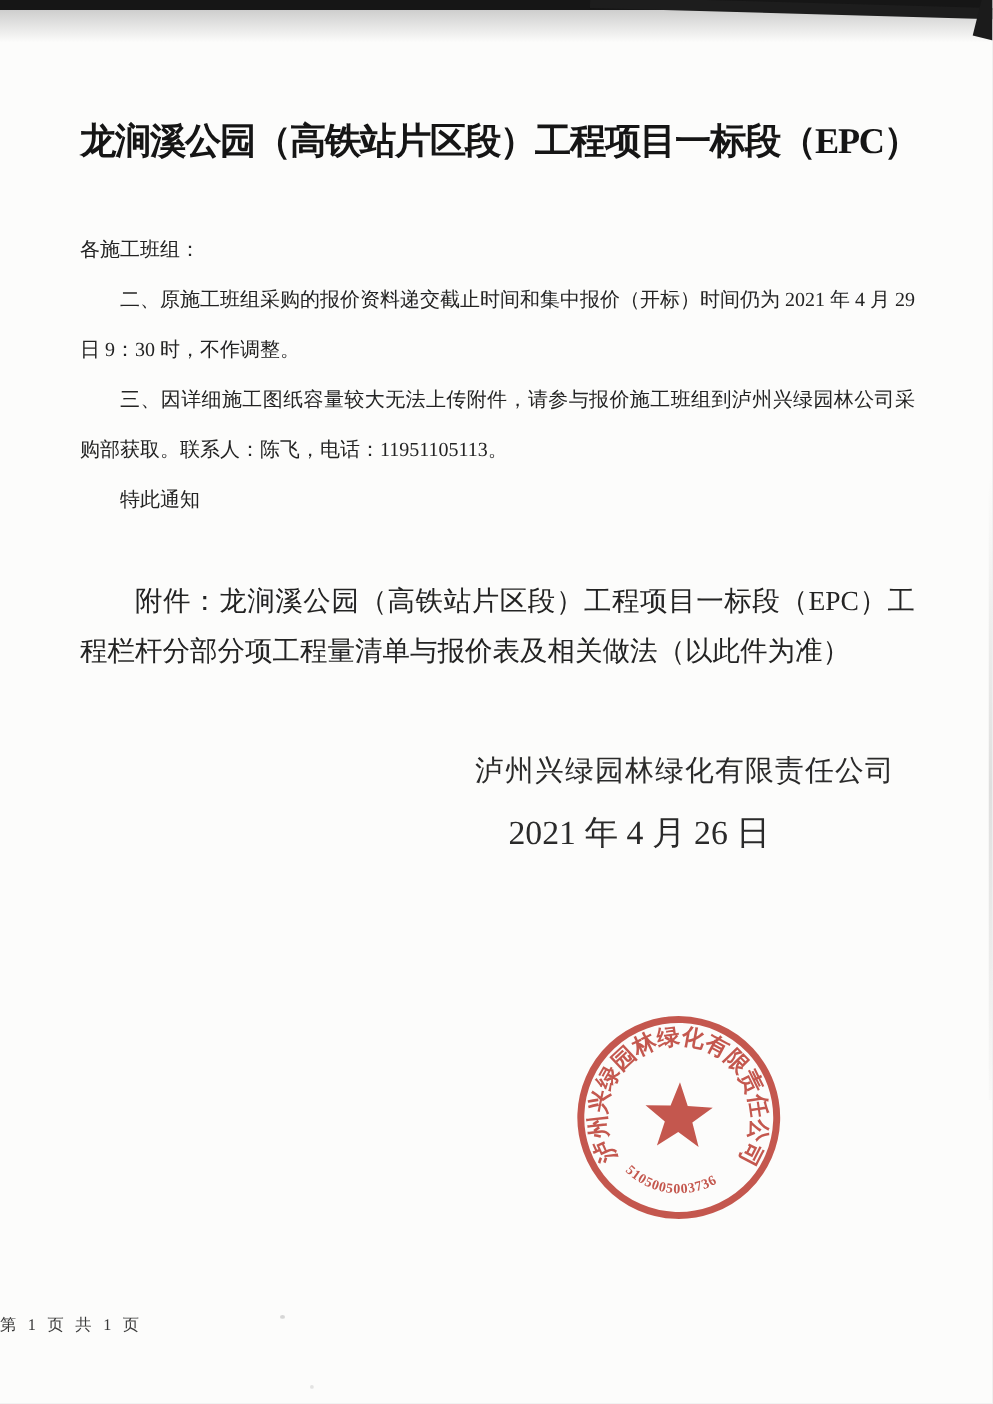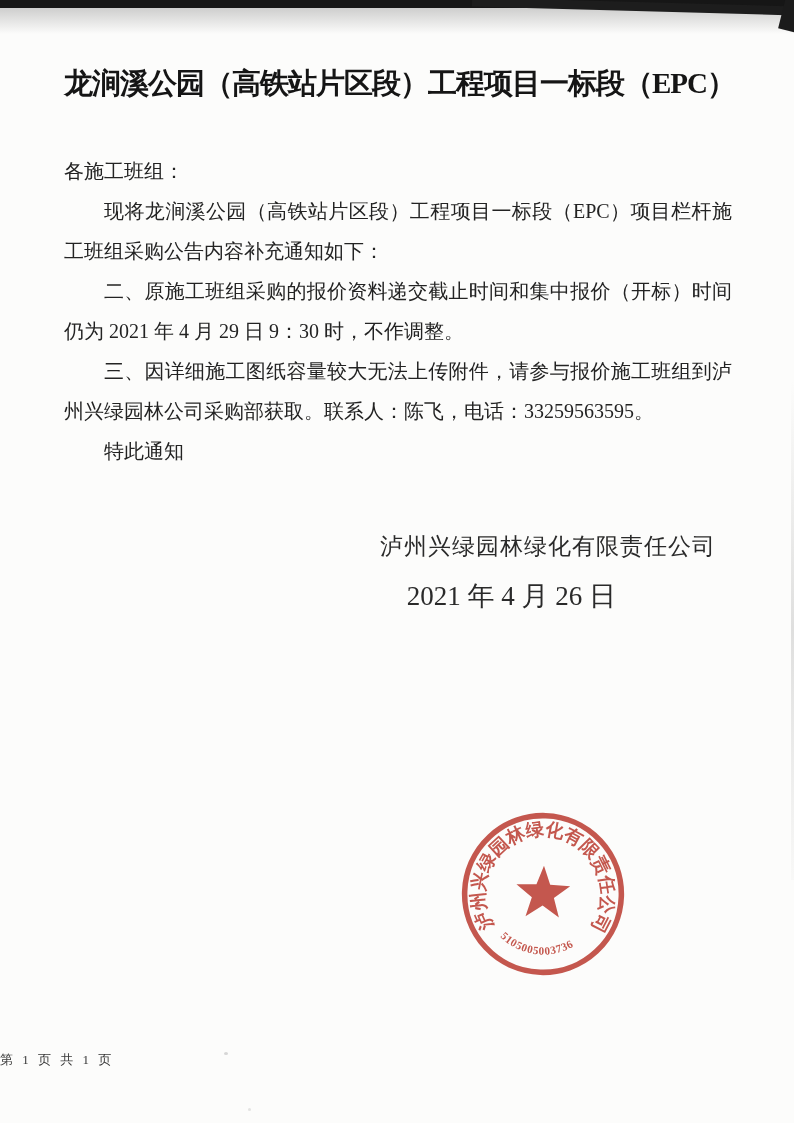--- a/index.html
+++ b/index.html
@@ -39,34 +39,34 @@
   }
   .speck { position: absolute; background: #a9a9a9; border-radius: 50%; opacity: .45; z-index: 3; }
   .speck.s1 { left: 224px; top: 1052px; width: 4px; height: 3px; }
   .speck.s2 { left: 248px; top: 1108px; width: 3px; height: 3px; opacity:.3; }
 
   
   .content {
     position: absolute; left: 64px; top: 0; width: 668px; z-index: 2;
   }
   .doc-title {
-    margin-top: 62px;
+    margin-top: 92px;
     text-align: center;
     font-weight: bold;
     color: #151515;
   }
   .doc-title .line {
     font-size: 29px;
     line-height: 43px;
     letter-spacing: -1px;
     white-space: nowrap;
   }
   .body-block {
     margin-top: 46px;
-    font-size: 20px;
+    font-size: 16px;
     line-height: 40px;
     text-align: justify;
     color: #232323;
   }
   .salutation { text-indent: 0; }
   .para { text-indent: 2em; }
   .attachment-note {
     margin-top: 40px;
     font-size: 22px;
     line-height: 40px;
@@ -123,26 +123,26 @@
   <div class="speck s1"></div>
   <div class="speck s2"></div>
 
   <div class="content">
     <div class="doc-title">
       <div class="line">龙涧溪公园（高铁站片区段）工程项目一标段（EPC）</div>
     </div>
 
     <div class="body-block">
       <p class="salutation">各施工班组：</p>
-      <p class="para">现将龙涧溪公园（高铁站片区段）工程项目一标段（EPC）项目栏杆施工班组采购公告内容补充通知如下：</p>
       <p class="para">二、原施工班组采购的报价资料递交截止时间和集中报价（开标）时间仍为 2021 年 4 月 29 日 9：30 时，不作调整。</p>
-      <p class="para">三、因详细施工图纸容量较大无法上传附件，请参与报价施工班组到泸州兴绿园林公司采购部获取。联系人：陈飞，电话：33259563595。</p>
+      <p class="para">三、因详细施工图纸容量较大无法上传附件，请参与报价施工班组到泸州兴绿园林公司采购部获取。联系人：陈飞，电话：11951105113。</p>
       <p class="para">特此通知</p>
     </div>
 
+    <p class="attachment-note">附件：龙涧溪公园（高铁站片区段）工程项目一标段（EPC）工程栏杆分部分项工程量清单与报价表及相关做法（以此件为准）</p>
 
     <div class="sig-company">泸州兴绿园林绿化有限责任公司</div>
     <div class="sig-date">2021 年 4 月 26 日</div>
   </div>
 
   <div class="seal">
     <svg viewBox="0 0 180 180">
       <defs>
         <path id="arcTop" d="M 42.5,123.3 A 58,58 0 1 1 137.5,123.3" fill="none"></path>
         <path id="arcBottom" d="M 47.6,132.4 A 60,60 0 0 0 132.4,132.4" fill="none"></path>

